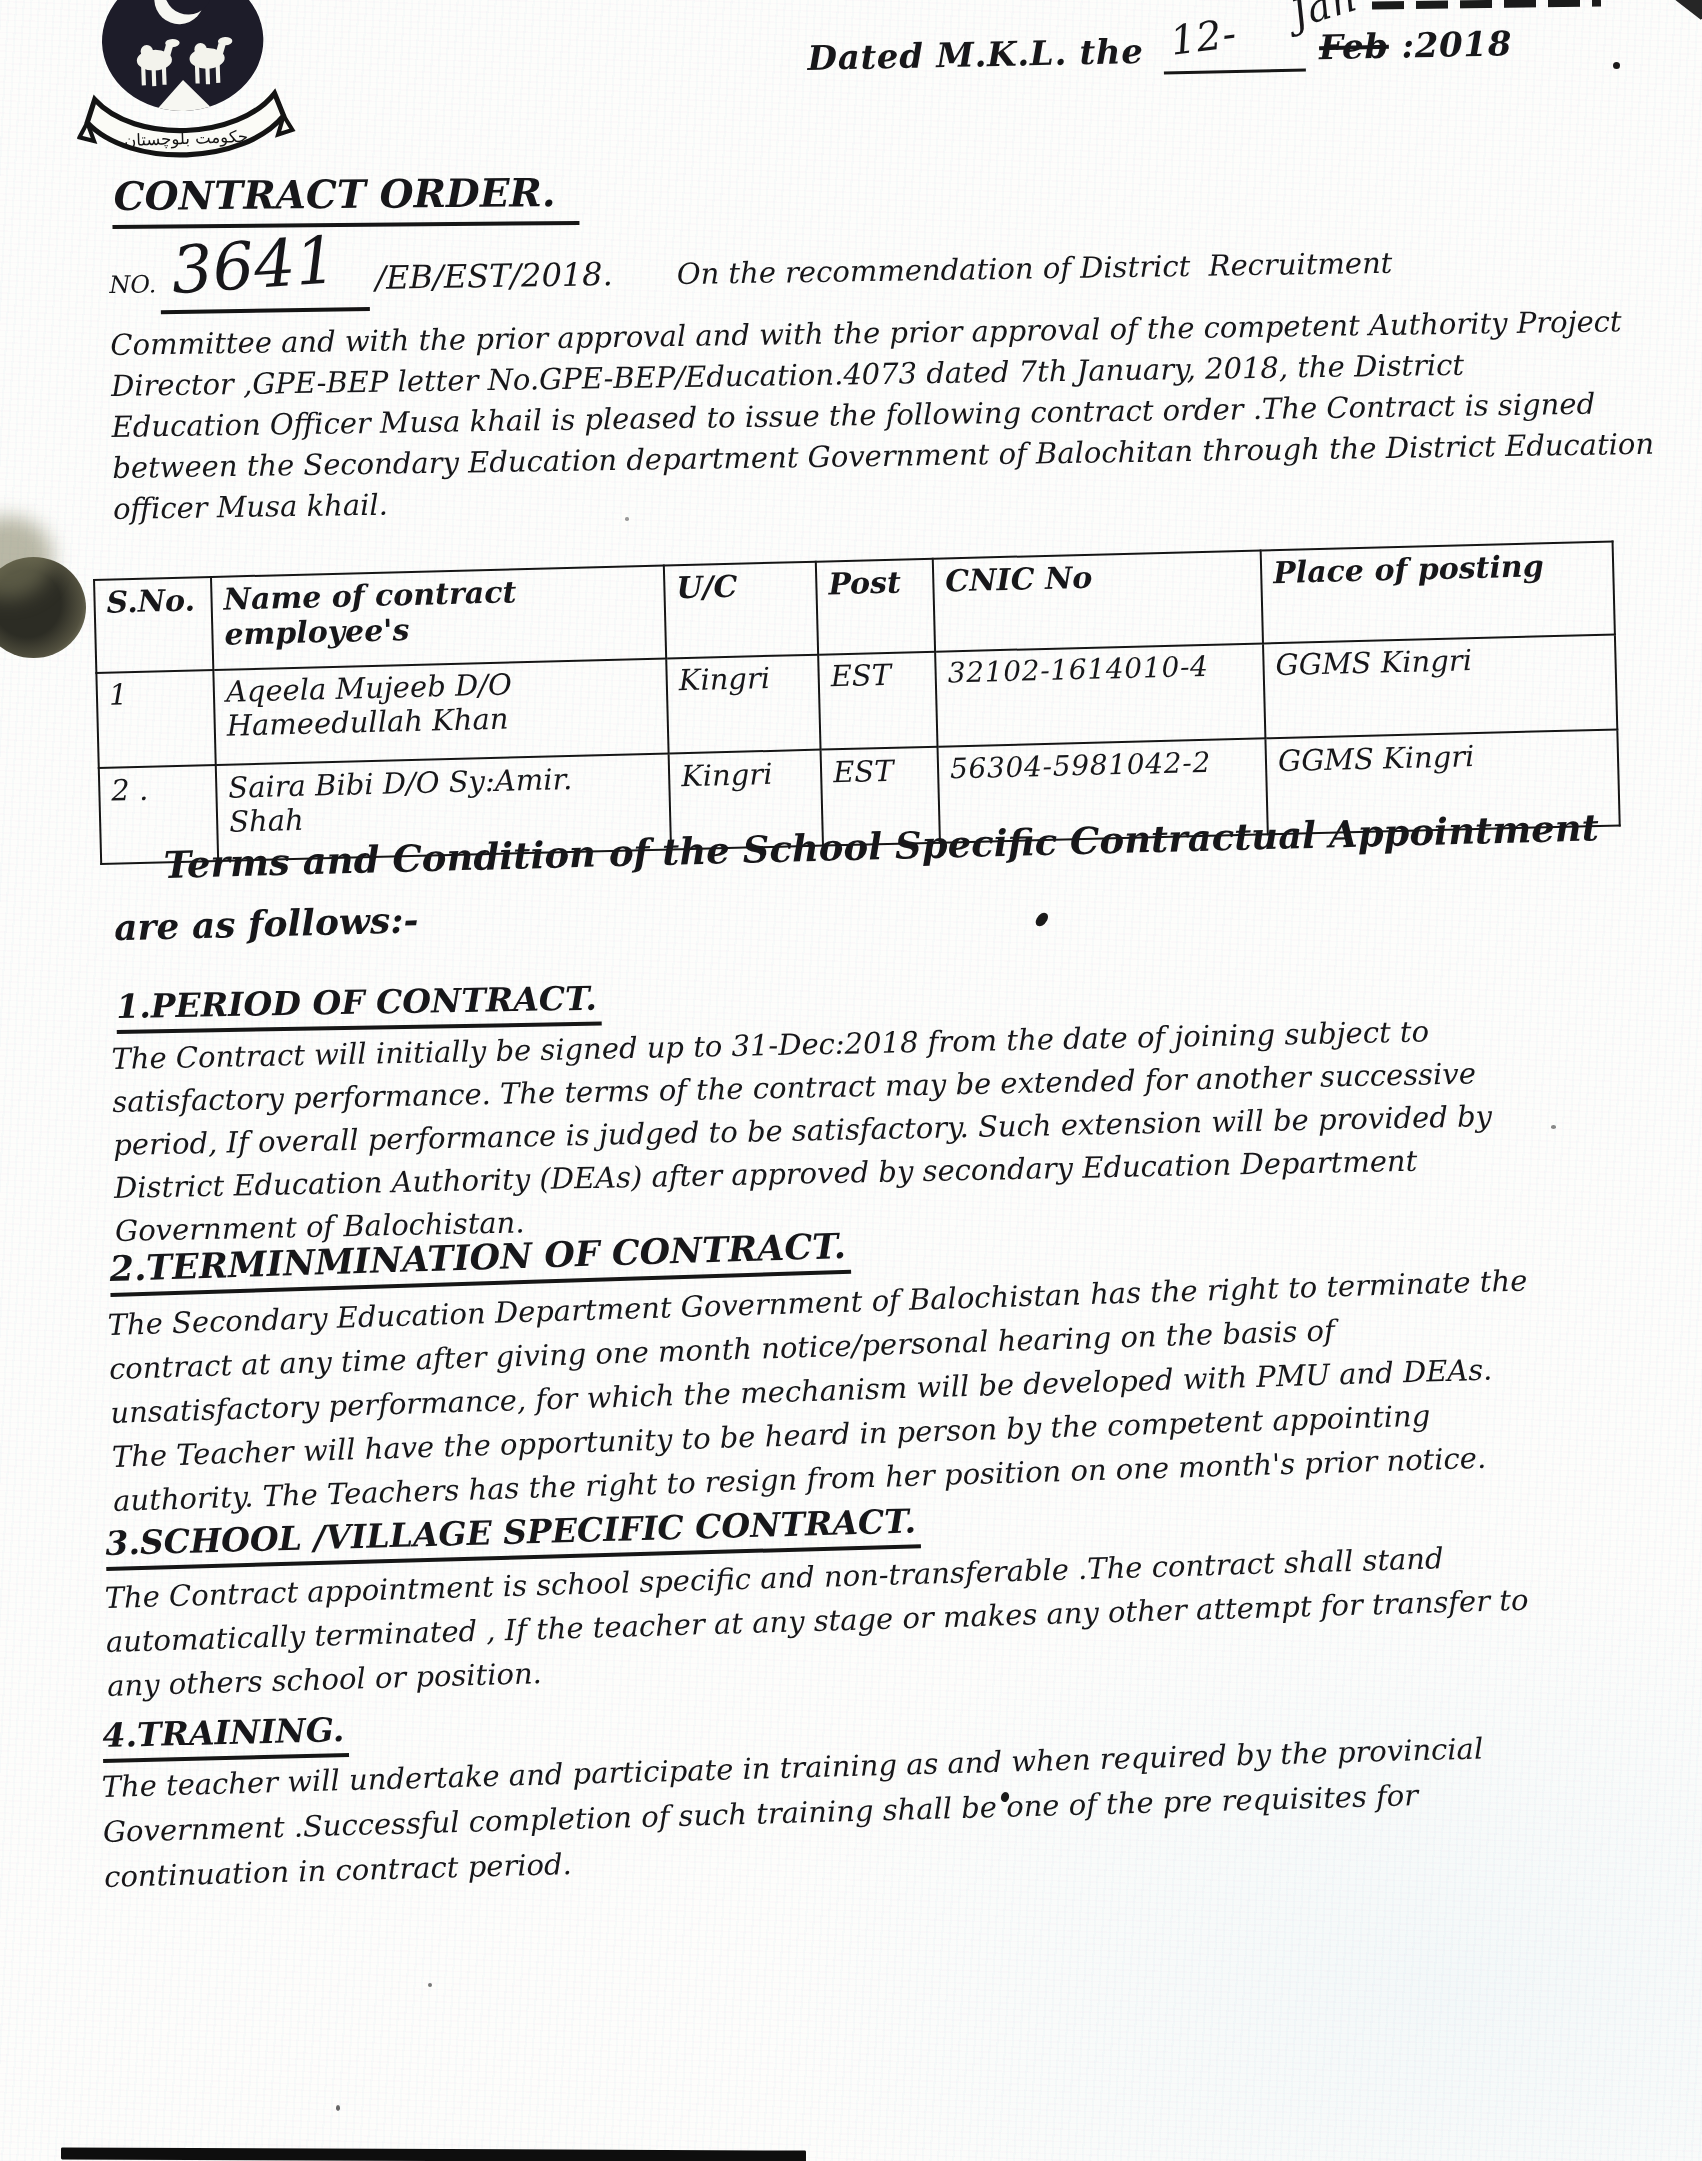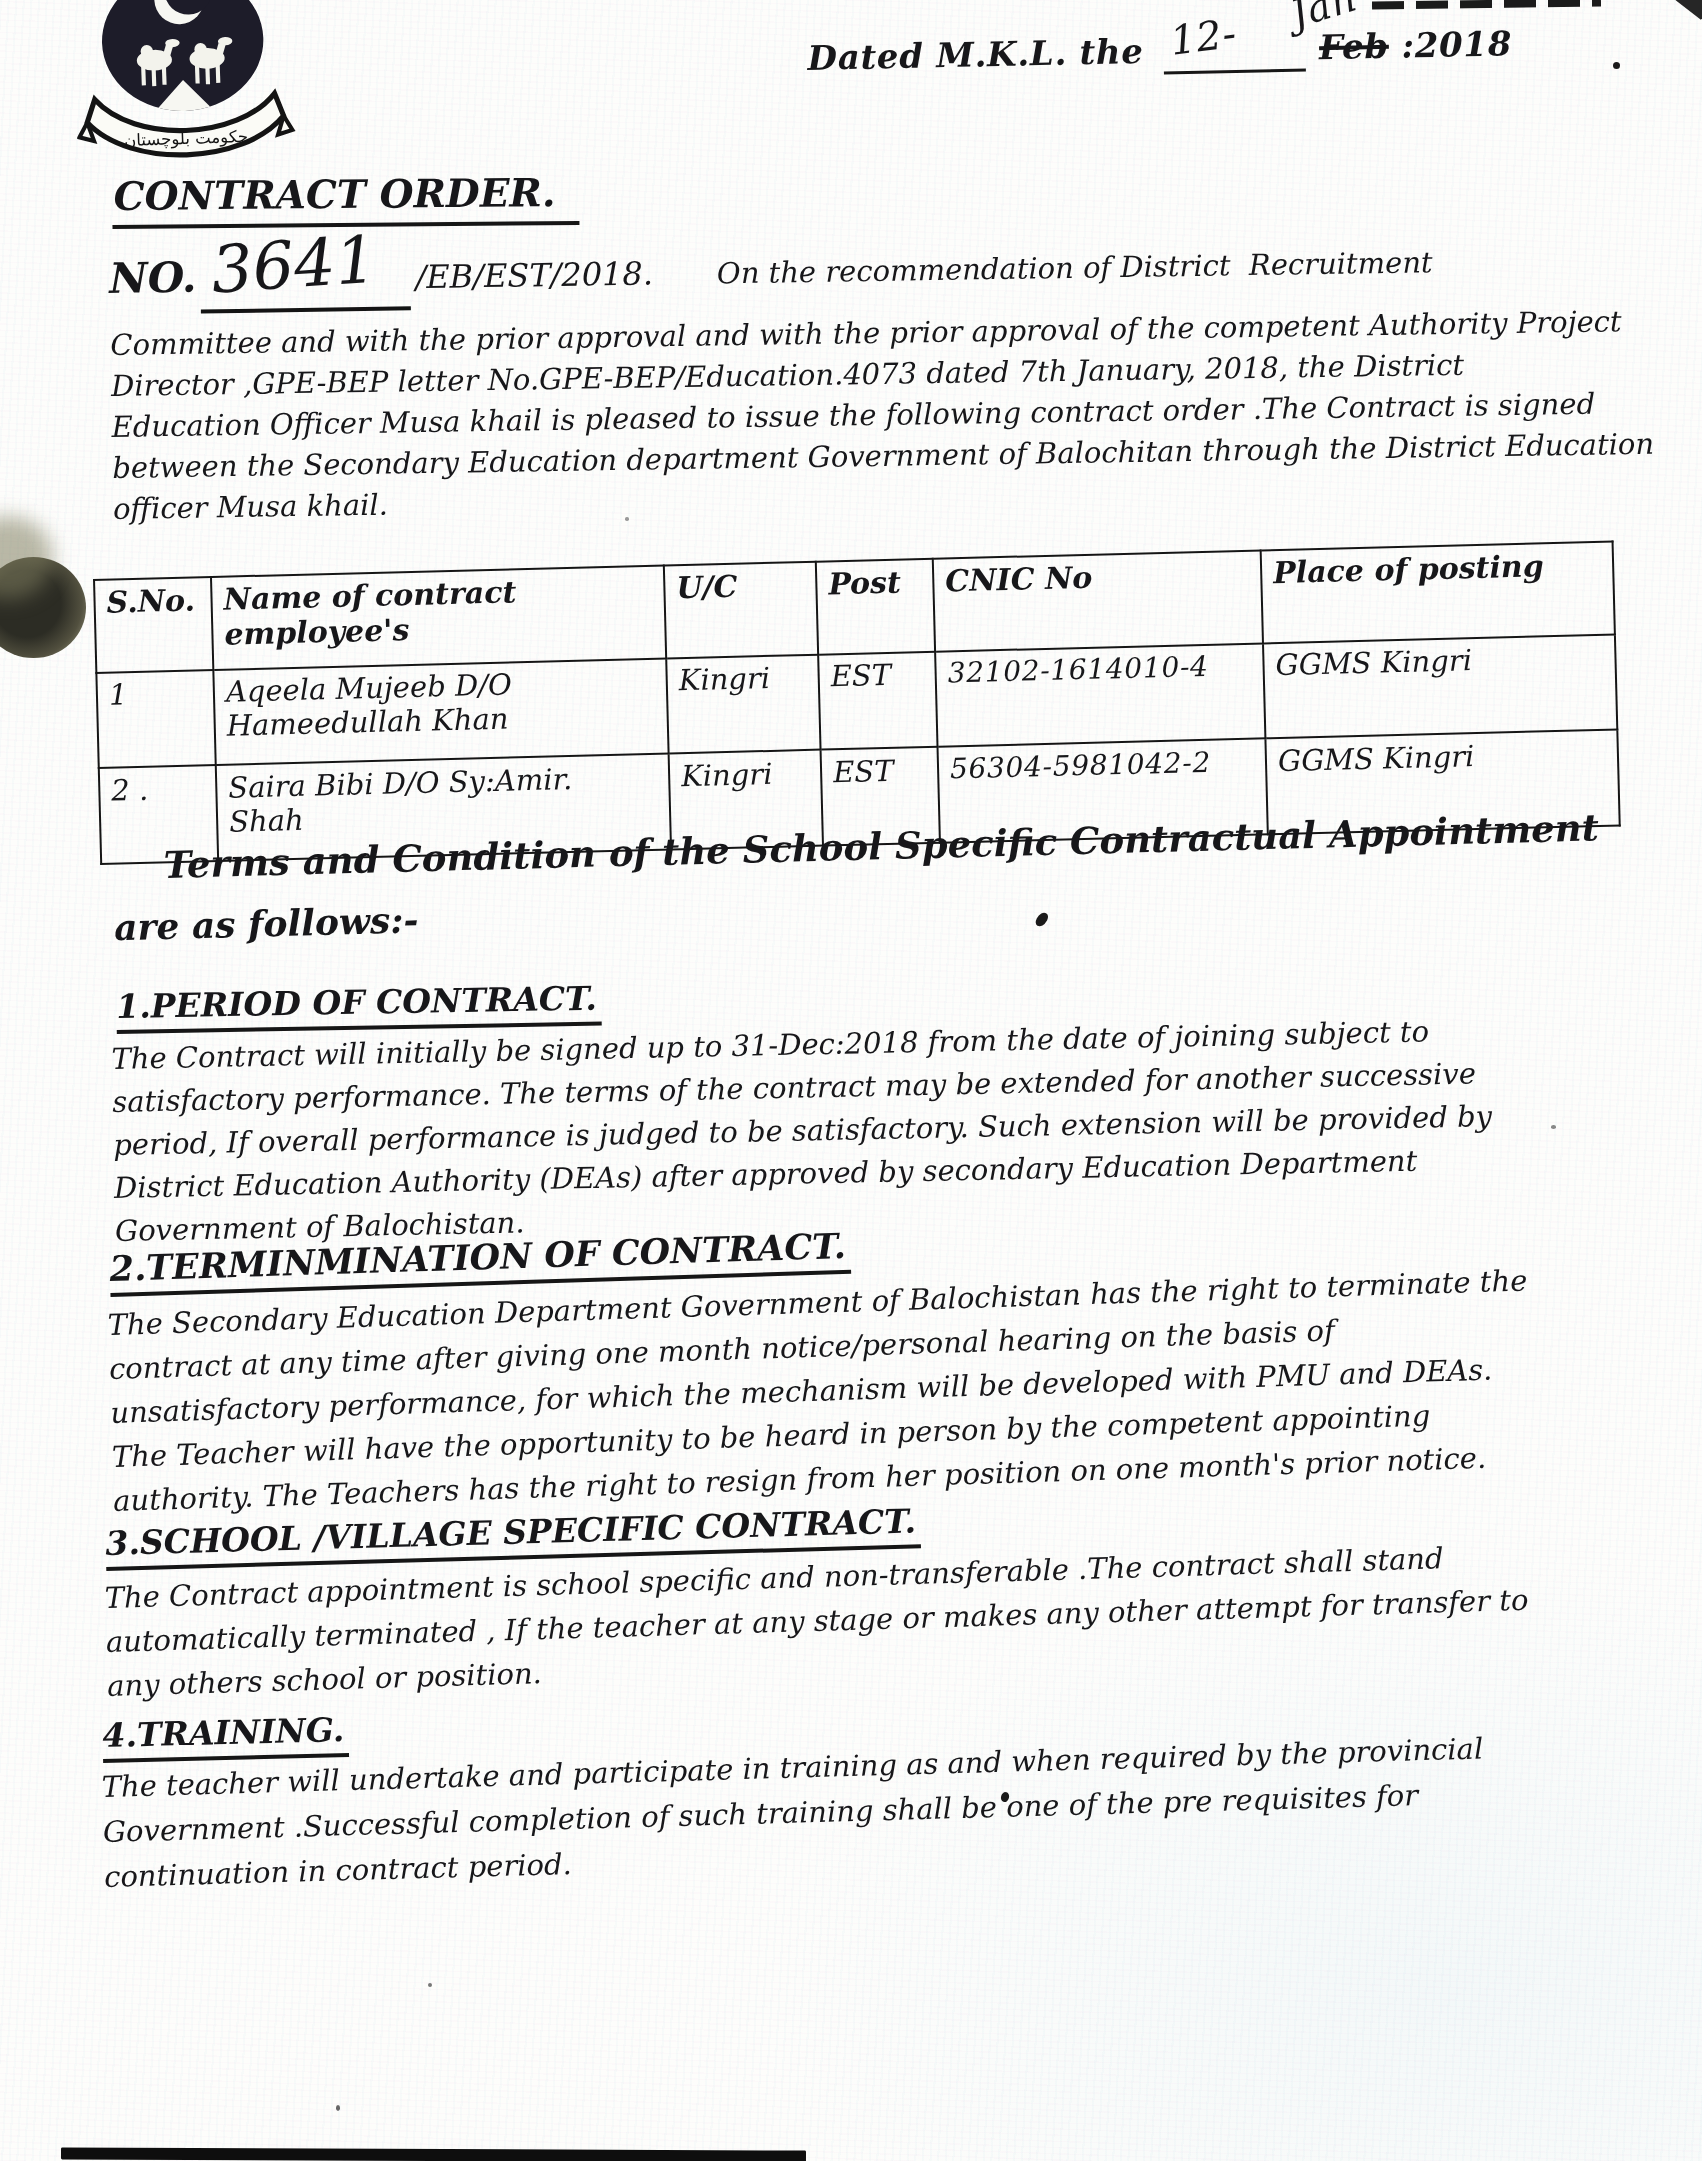--- a/index.html
+++ b/index.html
@@ -49,21 +49,21 @@
     border-bottom:4.1px solid #161616; padding:0 23.5px 5.5px 1.4px;
     transform:rotate(-0.5deg); transform-origin:0 0;
   }
 
   
   .para { position:absolute; left:109px; top:256px; width:1534px;
     font-style:italic; font-size:29px; line-height:41px;
     transform:rotate(-0.9deg); transform-origin:0 0; }
   .para .line { white-space:nowrap; }
   .para .line.first { margin-bottom:9.7px; }
-  .no-label { font-size:42px;font-weight:bold; }
+  .no-label { font-size:24px; }
   .hand-no-wrap { display:inline-block; border-bottom:4.8px solid #141414; padding:0 33px 7px 11px; margin:0 5.5px 0 4.1px; }
   .hand-no { display:inline-block; font-size:65px; height:29px; line-height:29px; position:relative; top:-2.8px; transform:rotate(-3deg); }
   .no-suffix { font-size:32px; }
   .intro { margin-left:64px; white-space:pre; }
 
   
   .contract-table { position:absolute; left:93px; top:579px; width:1520px;
     border-collapse:collapse; table-layout:fixed;
     font-style:italic; font-size:29px;
     transform:rotate(-1.45deg); transform-origin:0 0; }

